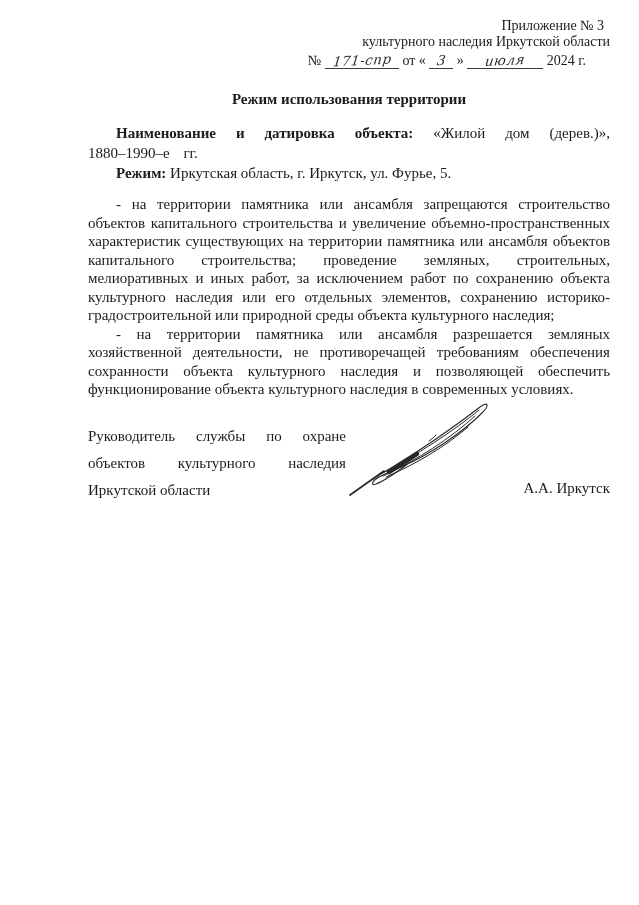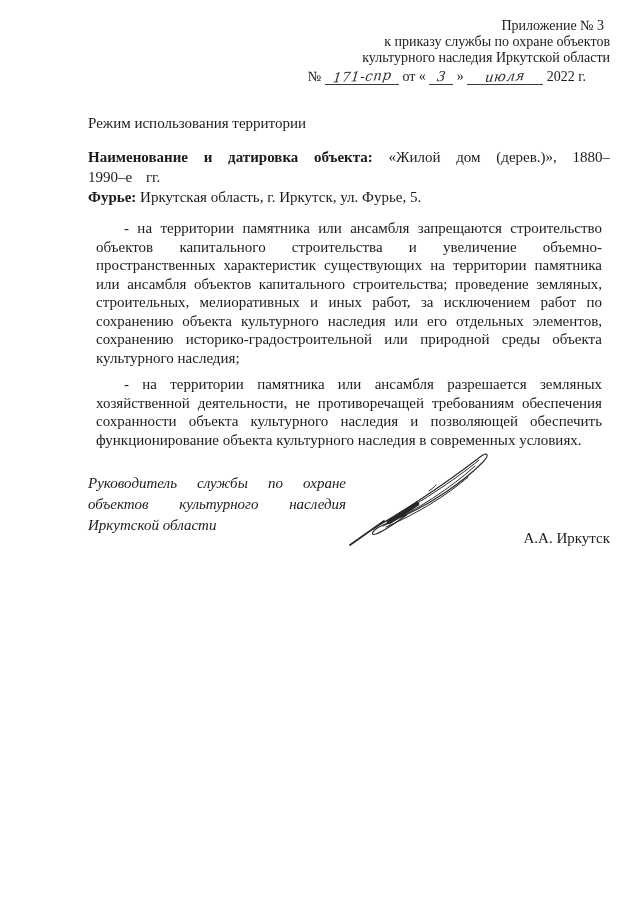--- a/index.html
+++ b/index.html
@@ -50,57 +50,57 @@
     font-style: italic;
     font-family: "DejaVu Serif", serif;
     color: #2e2e2e;
     font-size: 13.5px;
     transform: rotate(-3deg) skewX(-10deg);
     letter-spacing: 0.5px;
   }
 
   
   .doc-title {
-    margin-top: 28px;
-    font-weight: normal;
+    margin-top: 20px;
+    text-align: center;
+    font-weight: bold;
     line-height: 20px;
   }
 
   
   .object-info { margin-top: 14px; line-height: 20px; }
   .object-name-line {
     text-align: justify;
     word-spacing: 10px;
   }
   .object-name-line b { word-spacing: 10px; }
   .address-line { text-align: left; }
-  .lbl { font-weight: bold; }
+  .lbl { font-weight: bold; margin-left: 28px; }
 
   
   .body-text { margin-top: 12px; }
   .body-text p {
-    margin: 8px;
+    margin: 0;
     text-align: justify;
     text-indent: 28px;
     line-height: 18.5px;
   }
 
   
   .sig-row {
     position: relative;
     margin-top: 24px;
     display: flex;
     align-items: flex-start;
     height: 112px;
   }
   .sig-post {
     width: 258px;
     text-align: justify;
-    line-height: 21px;
-    font-style: italic;
+    line-height: 27px;
   }
   .sig-name {
     margin-left: auto;
     align-self: flex-end;
     transform: translateY(-38px);
     white-space: nowrap;
   }
   .sig-mark {
     position: absolute;
     left: 255px;
@@ -116,44 +116,43 @@
     stroke-linecap: round;
   }
 </style>
 </head>
 <body>
 
 <div class="page">
 
   <div class="header-block">
     <div class="header-line1">Приложение № 3</div>
-    <div>к приказу службы по охране объектов</div>
     <div>культурного наследия Иркутской области</div>
     <div class="number-line">
       <span>№</span>
       <span class="blank blank-number"><span class="hand">171-спр</span></span>
       <span>от «</span>
       <span class="blank blank-day"><span class="hand">3</span></span>
       <span>»</span>
       <span class="blank blank-month"><span class="hand">июля</span></span>
-      <span>2022 г.</span>
+      <span>2024 г.</span>
     </div>
   </div>
 
   <div class="doc-title">
     <div>Режим использования территории</div>
   </div>
 
   <div class="object-info">
     <div class="object-name-line">
       <b class="lbl">Наименование и датировка объекта:</b>
       <span>«Жилой дом (дерев.)», 1880–1990–е гг.</span>
     </div>
     <div class="address-line">
-      <b class="lbl">Фурье:</b>
+      <b class="lbl">Режим:</b>
       <span>Иркутская область, г. Иркутск, ул. Фурье, 5.</span>
     </div>
   </div>
 
   <div class="body-text">
     <p>- на территории памятника или ансамбля запрещаются строительство объектов капитального строительства и увеличение объемно-пространственных характеристик существующих на территории памятника или ансамбля объектов капитального строительства; проведение земляных, строительных, мелиоративных и иных работ, за исключением работ по сохранению объекта культурного наследия или его отдельных элементов, сохранению историко-градостроительной или природной среды объекта культурного наследия;</p>
     <p>- на территории памятника или ансамбля разрешается земляных хозяйственной деятельности, не противоречащей требованиям обеспечения сохранности объекта культурного наследия и позволяющей обеспечить функционирование объекта культурного наследия в современных условиях.</p>
   </div>
 
   <div class="sig-row">

